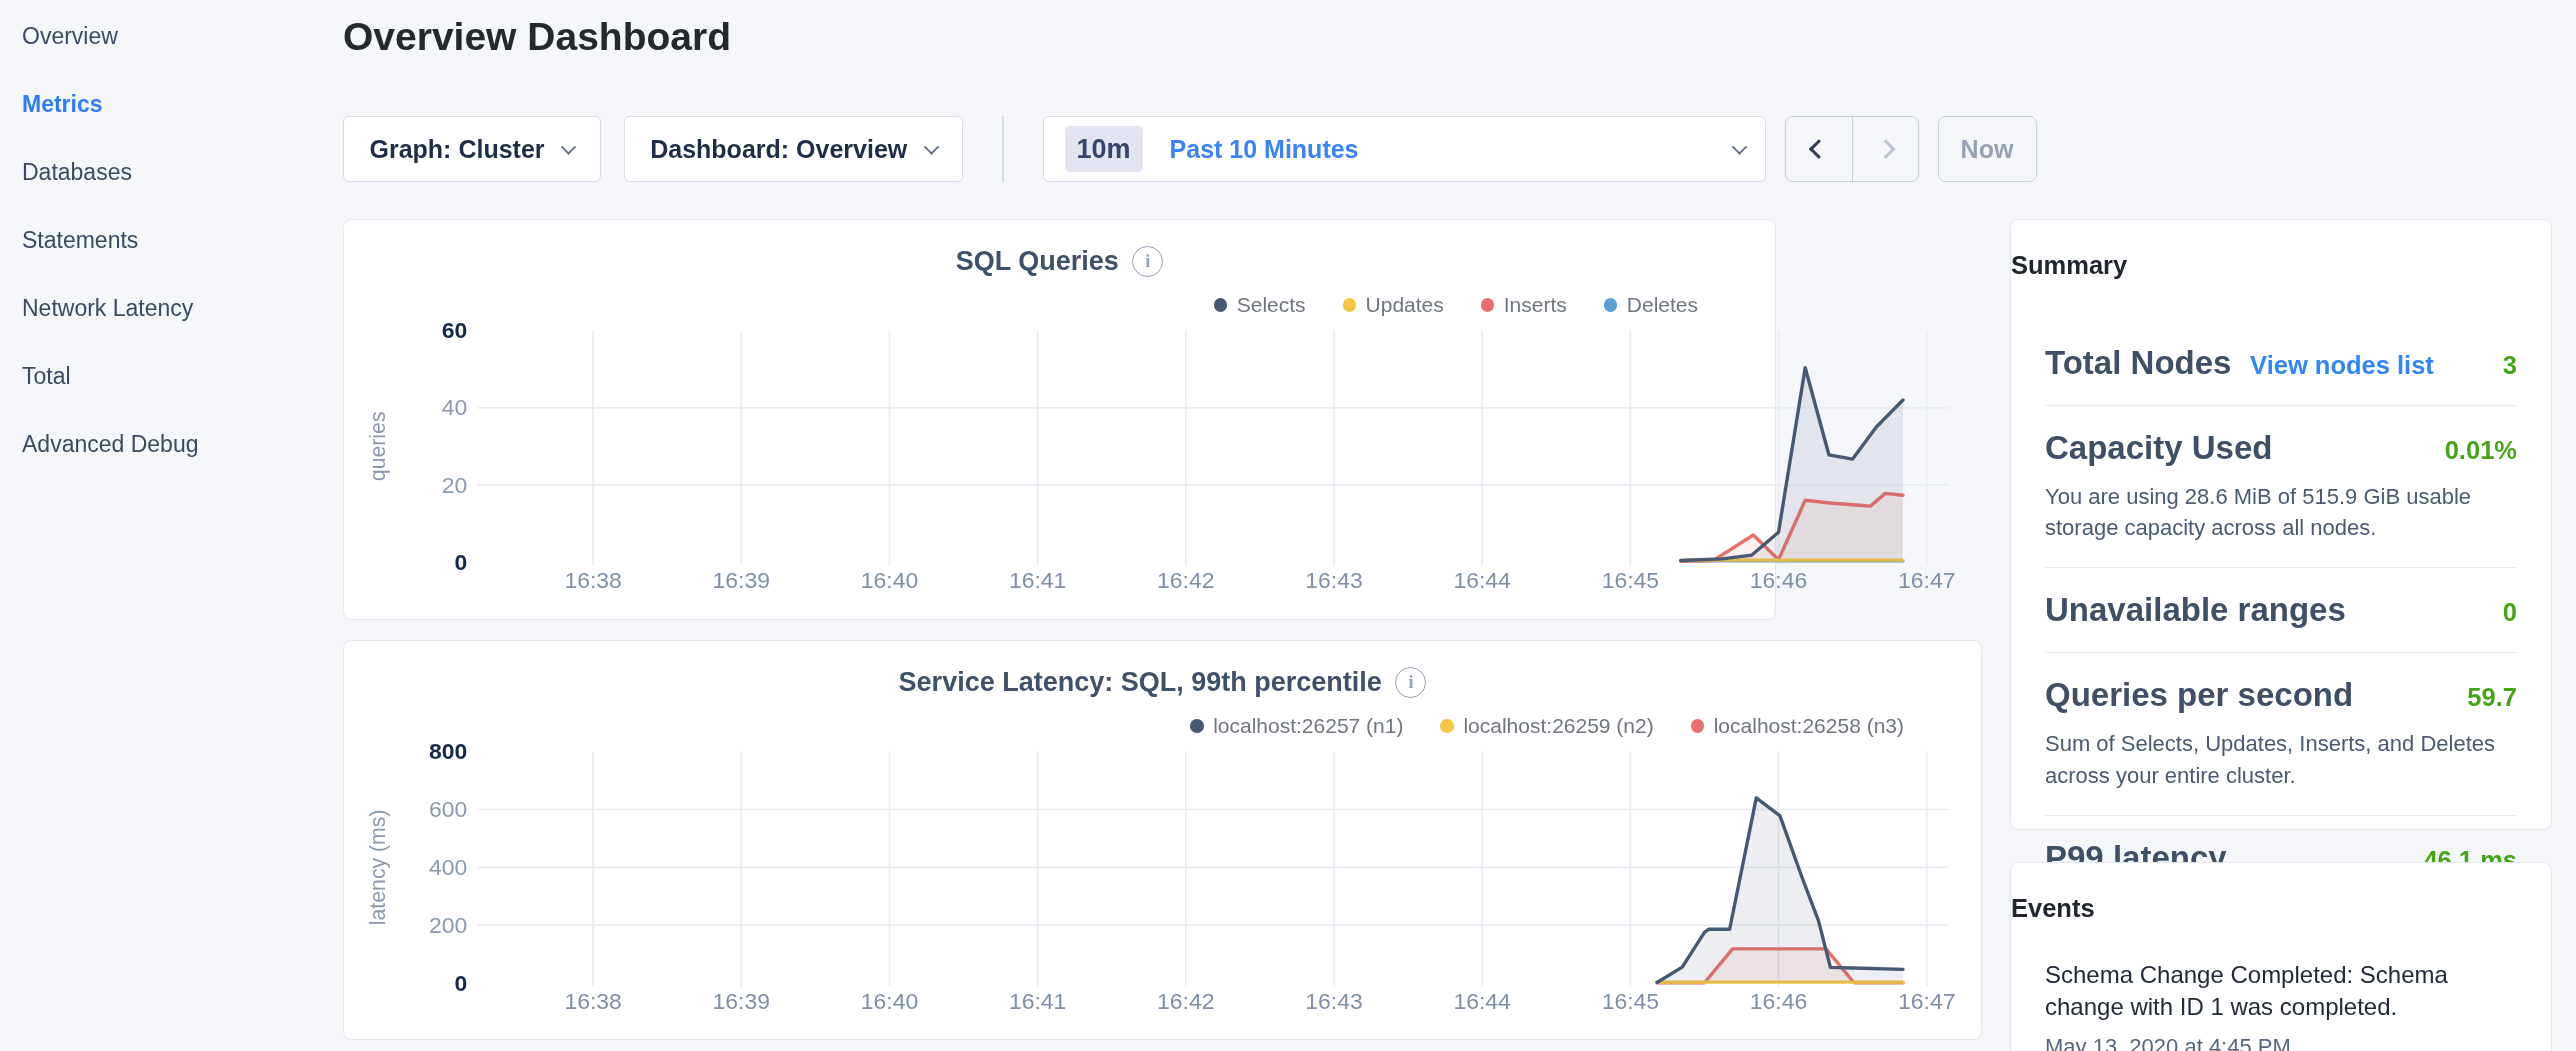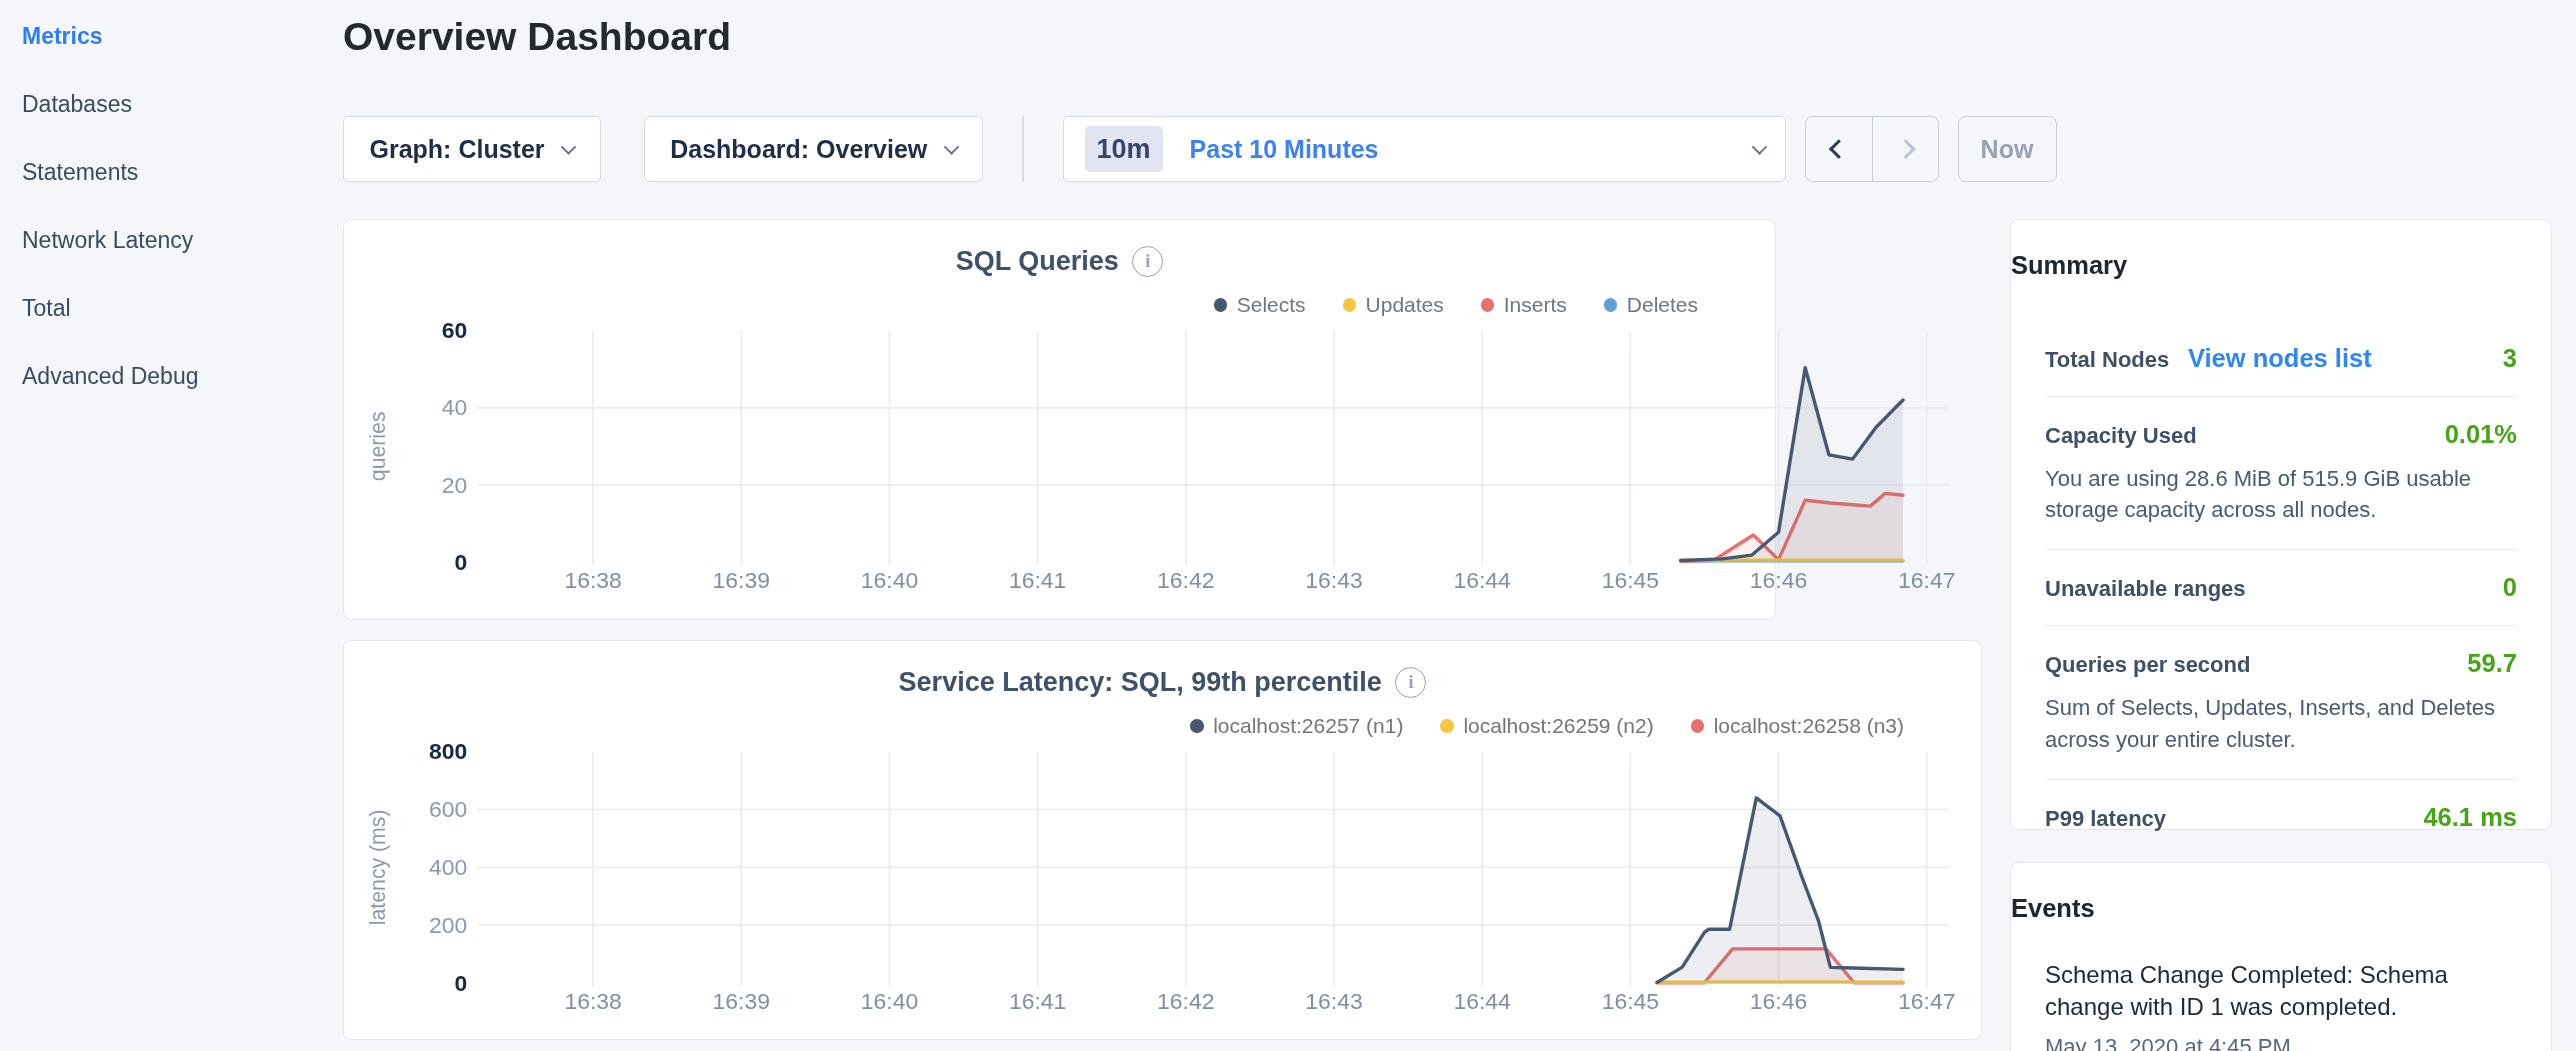--- a/index.html
+++ b/index.html
@@ -15,21 +15,21 @@
   .sidebar-item { height:68px; line-height:68px; font-size:23px; font-weight:500; color:#394b61; cursor:pointer; }
   .sidebar-item.active { color:#2f7cf6; font-weight:700; }
   
   .page-title { position:absolute; left:343px; top:15.3px; font-size:39px; font-weight:600; color:#24292e; }
   .toolbar { position:absolute; left:343px; top:116px; height:66px; display:flex; align-items:stretch; }
   .btn-box {
     background:#ffffff; border:0.9px solid #d7dbe7; border-radius:6px;
     display:flex; align-items:center; font-size:25px; font-weight:700; color:#1f2d49;
   }
   .dd { padding:0 25.5px; cursor:pointer; }
-  .dd + .dd { margin-left:43px; }
+  .dd + .dd { margin-left:23px; }
   .chev { display:inline-block; width:11px; height:11px; border-right:2.6px solid #64718a; border-bottom:2.6px solid #64718a; transform:rotate(45deg) translate(-1.7px,-1.7px); }
   .dd .chev { margin-left:18.7px; }
   .toolbar-divider { width:1.7px; background:#d8dce6; margin:0 39px; }
   .time-box { width:723px; padding:0 20.4px; cursor:pointer; }
   .time-badge { background:#e2e5f1; border-radius:5.1px; padding:7.7px 12px; font-size:27px; font-weight:700; color:#35456b; }
   .time-label { margin-left:27px; flex:1; font-size:25px; font-weight:700; color:#3b82f6; }
   .pager { display:flex; margin-left:18.7px; border:0.9px solid #c9cede; border-radius:7.7px; }
   .pager-btn { width:66px; display:flex; align-items:center; justify-content:center; cursor:pointer; }
   .pager-btn + .pager-btn { border-left:0.9px solid #c9cede; }
   .arr { display:inline-block; width:13.6px; height:13.6px; }
@@ -54,34 +54,35 @@
   .legend-item { display:flex; align-items:center; gap:9.4px; cursor:pointer; }
   .legend-dot { width:13.6px; height:13.6px; border-radius:50%; }
   .legend-label { font-size:21px; color:#6f767f; }
   .chart-svg { position:absolute; left:0; top:102px; }
   
   .panel-title { text-align:left; font-size:25.5px; font-weight:700; color:#20262e; margin-top:31px; }
   .sum-rows { padding:0 34px; margin-top:41px; }
   .sum-row { padding:23px 0; border-bottom:0.9px solid #e9ebf1; }
   .sum-row:last-child { border-bottom:none; }
   .sum-head { display:flex; align-items:baseline; }
-  .sum-label { font-size:22px; font-weight:700; color:#3f5066; }
+  .sum-label { font-size:33px; font-weight:700; color:#3f5066; }
   .sum-link { font-size:25.5px; font-weight:700; color:#2f86f8; margin-left:18.7px; cursor:pointer; text-decoration:none; }
   .sum-value { margin-left:auto; font-size:25.5px; font-weight:700; color:#46a417; }
   .sum-desc { margin-top:13.6px; font-size:22px; color:#4a5a70; line-height:1.45; }
   
   .event-item { padding:0 34px; margin-top:36px; }
   .event-msg { font-size:24px; color:#212a38; line-height:1.34; }
   .event-time { margin-top:10.2px; font-size:22px; color:#55677f; }
 </style>
 </head>
 <body>
 
 <nav class="sidebar">
   <div id="sidebar-items">
+      <div class="sidebar-item">Overview</div>
       <div class="sidebar-item active">Metrics</div>
       <div class="sidebar-item">Databases</div>
       <div class="sidebar-item">Statements</div>
       <div class="sidebar-item">Network Latency</div>
       <div class="sidebar-item">Total</div>
       <div class="sidebar-item">Advanced Debug</div>
     </div>
 </nav>
 
 <h1 class="page-title">Overview Dashboard</h1>

